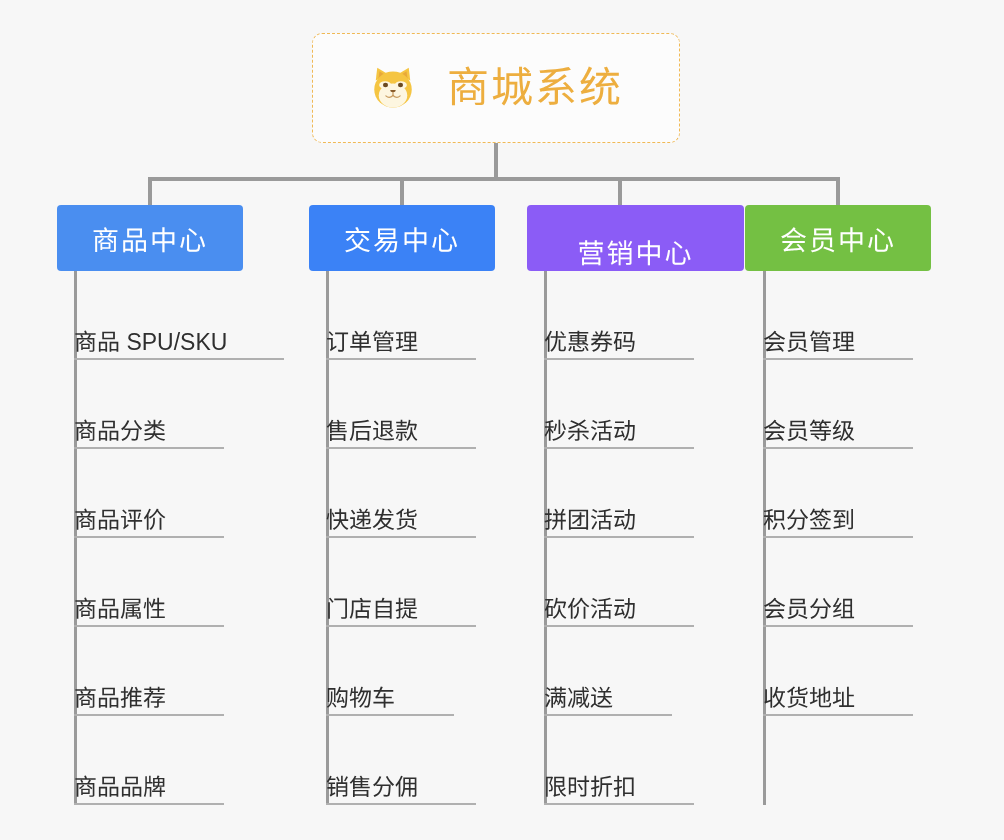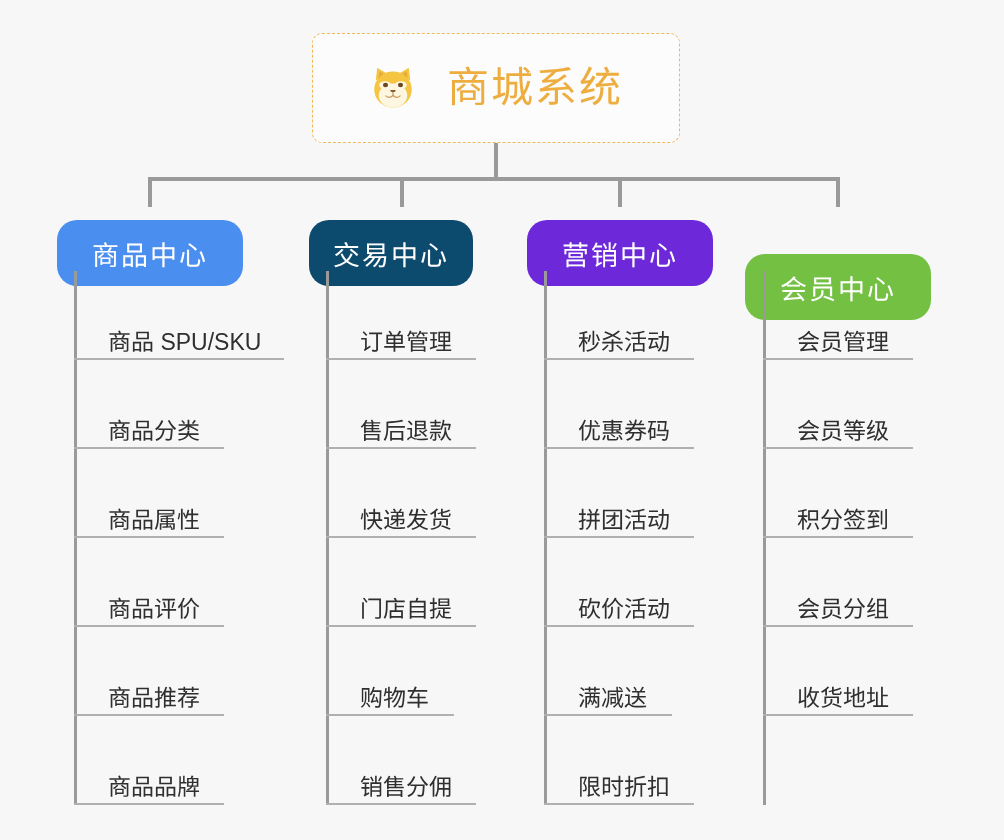--- a/index.html
+++ b/index.html
@@ -56,24 +56,24 @@
   .conn {
     position: absolute;
     background: #9a9a9a;
   }
   .conn-v { width: 4px; }
   .conn-h { height: 4px; }
 
   
   .cat-box {
     position: absolute;
-    top: 220px;
+    top: 205px;
     height: 66px;
     box-sizing: border-box;
-    border-radius: 20px;
+    border-radius: 4px;
     display: flex;
     align-items: center;
     justify-content: center;
     font-family: Liberation Mono, monospace;
   }
   .cat-label {
     font-size: 27px;
     color: #ffffff;
     letter-spacing: 2px;
     white-space: nowrap;
@@ -91,21 +91,20 @@
     top: 0;
     width: 3px;
     background: #9a9a9a;
   }
   .leaf-item {
     position: relative;
     height: 89px;
     box-sizing: border-box;
     display: flex;
     align-items: flex-end;
-    padding-left: 34px;
     padding-bottom: 5px;
   }
   .leaf-underline {
     position: absolute;
     left: 0;
     bottom: 0;
     height: 2px;
     background: #b0b0b0;
   }
   .leaf-label {
@@ -157,48 +156,48 @@
 
   <div class="conn conn-v" style="left:148px; top:177px; height:30px;"></div>
   <div class="conn conn-v" style="left:400px; top:177px; height:30px;"></div>
   <div class="conn conn-v" style="left:618px; top:177px; height:30px;"></div>
   <div class="conn conn-v" style="left:836px; top:177px; height:30px;"></div>
 
   <div id="cat-layer">
       <div class="cat-box" style="left: 57px; width: 186px; background: rgb(74, 142, 240);">
         <span class="cat-label">商品中心</span>
       </div>
-      <div class="cat-box" style="left: 309px; width: 164px; background: #0c4a6e;">
+      <div class="cat-box" style="left: 309px; width: 186px; background: #3b82f6;">
         <span class="cat-label">交易中心</span>
       </div>
-      <div class="cat-box" style="left: 527px; width: 186px; background: #6d28d9;">
+      <div class="cat-box" style="left: 527px; width: 217px; background: #8b5cf6; align-items: flex-end;">
         <span class="cat-label">营销中心</span>
       </div>
-      <div class="cat-box" style="left: 745px; width: 186px; background: rgb(116, 192, 67); margin-top: 34px;">
+      <div class="cat-box" style="left: 745px; width: 186px; background: rgb(116, 192, 67);">
         <span class="cat-label">会员中心</span>
       </div>
     </div>
   <div id="leaf-layer">
       <div class="leaf-col" style="left: 74px;">
         <div class="col-spine" style="height: 534px; background: rgb(154, 154, 154);"></div>
         <div class="leaf-item">
           <div class="leaf-underline" style="width: 210px;"></div>
           <span class="leaf-label">商品 SPU/SKU</span>
         </div>
         <div class="leaf-item">
           <div class="leaf-underline" style="width: 150px;"></div>
           <span class="leaf-label">商品分类</span>
         </div>
         <div class="leaf-item">
           <div class="leaf-underline" style="width: 150px;"></div>
+          <span class="leaf-label">商品评价</span>
+        </div>
+        <div class="leaf-item">
+          <div class="leaf-underline" style="width: 150px;"></div>
           <span class="leaf-label">商品属性</span>
-        </div>
-        <div class="leaf-item">
-          <div class="leaf-underline" style="width: 150px;"></div>
-          <span class="leaf-label">商品评价</span>
         </div>
         <div class="leaf-item">
           <div class="leaf-underline" style="width: 150px;"></div>
           <span class="leaf-label">商品推荐</span>
         </div>
         <div class="leaf-item">
           <div class="leaf-underline" style="width: 150px;"></div>
           <span class="leaf-label">商品品牌</span>
         </div>
       </div>
@@ -226,25 +225,25 @@
         </div>
         <div class="leaf-item">
           <div class="leaf-underline" style="width: 150px;"></div>
           <span class="leaf-label">销售分佣</span>
         </div>
       </div>
       <div class="leaf-col" style="left: 544px;">
         <div class="col-spine" style="height: 534px; background: rgb(154, 154, 154);"></div>
         <div class="leaf-item">
           <div class="leaf-underline" style="width: 150px;"></div>
+          <span class="leaf-label">优惠券码</span>
+        </div>
+        <div class="leaf-item">
+          <div class="leaf-underline" style="width: 150px;"></div>
           <span class="leaf-label">秒杀活动</span>
-        </div>
-        <div class="leaf-item">
-          <div class="leaf-underline" style="width: 150px;"></div>
-          <span class="leaf-label">优惠券码</span>
         </div>
         <div class="leaf-item">
           <div class="leaf-underline" style="width: 150px;"></div>
           <span class="leaf-label">拼团活动</span>
         </div>
         <div class="leaf-item">
           <div class="leaf-underline" style="width: 150px;"></div>
           <span class="leaf-label">砍价活动</span>
         </div>
         <div class="leaf-item">

